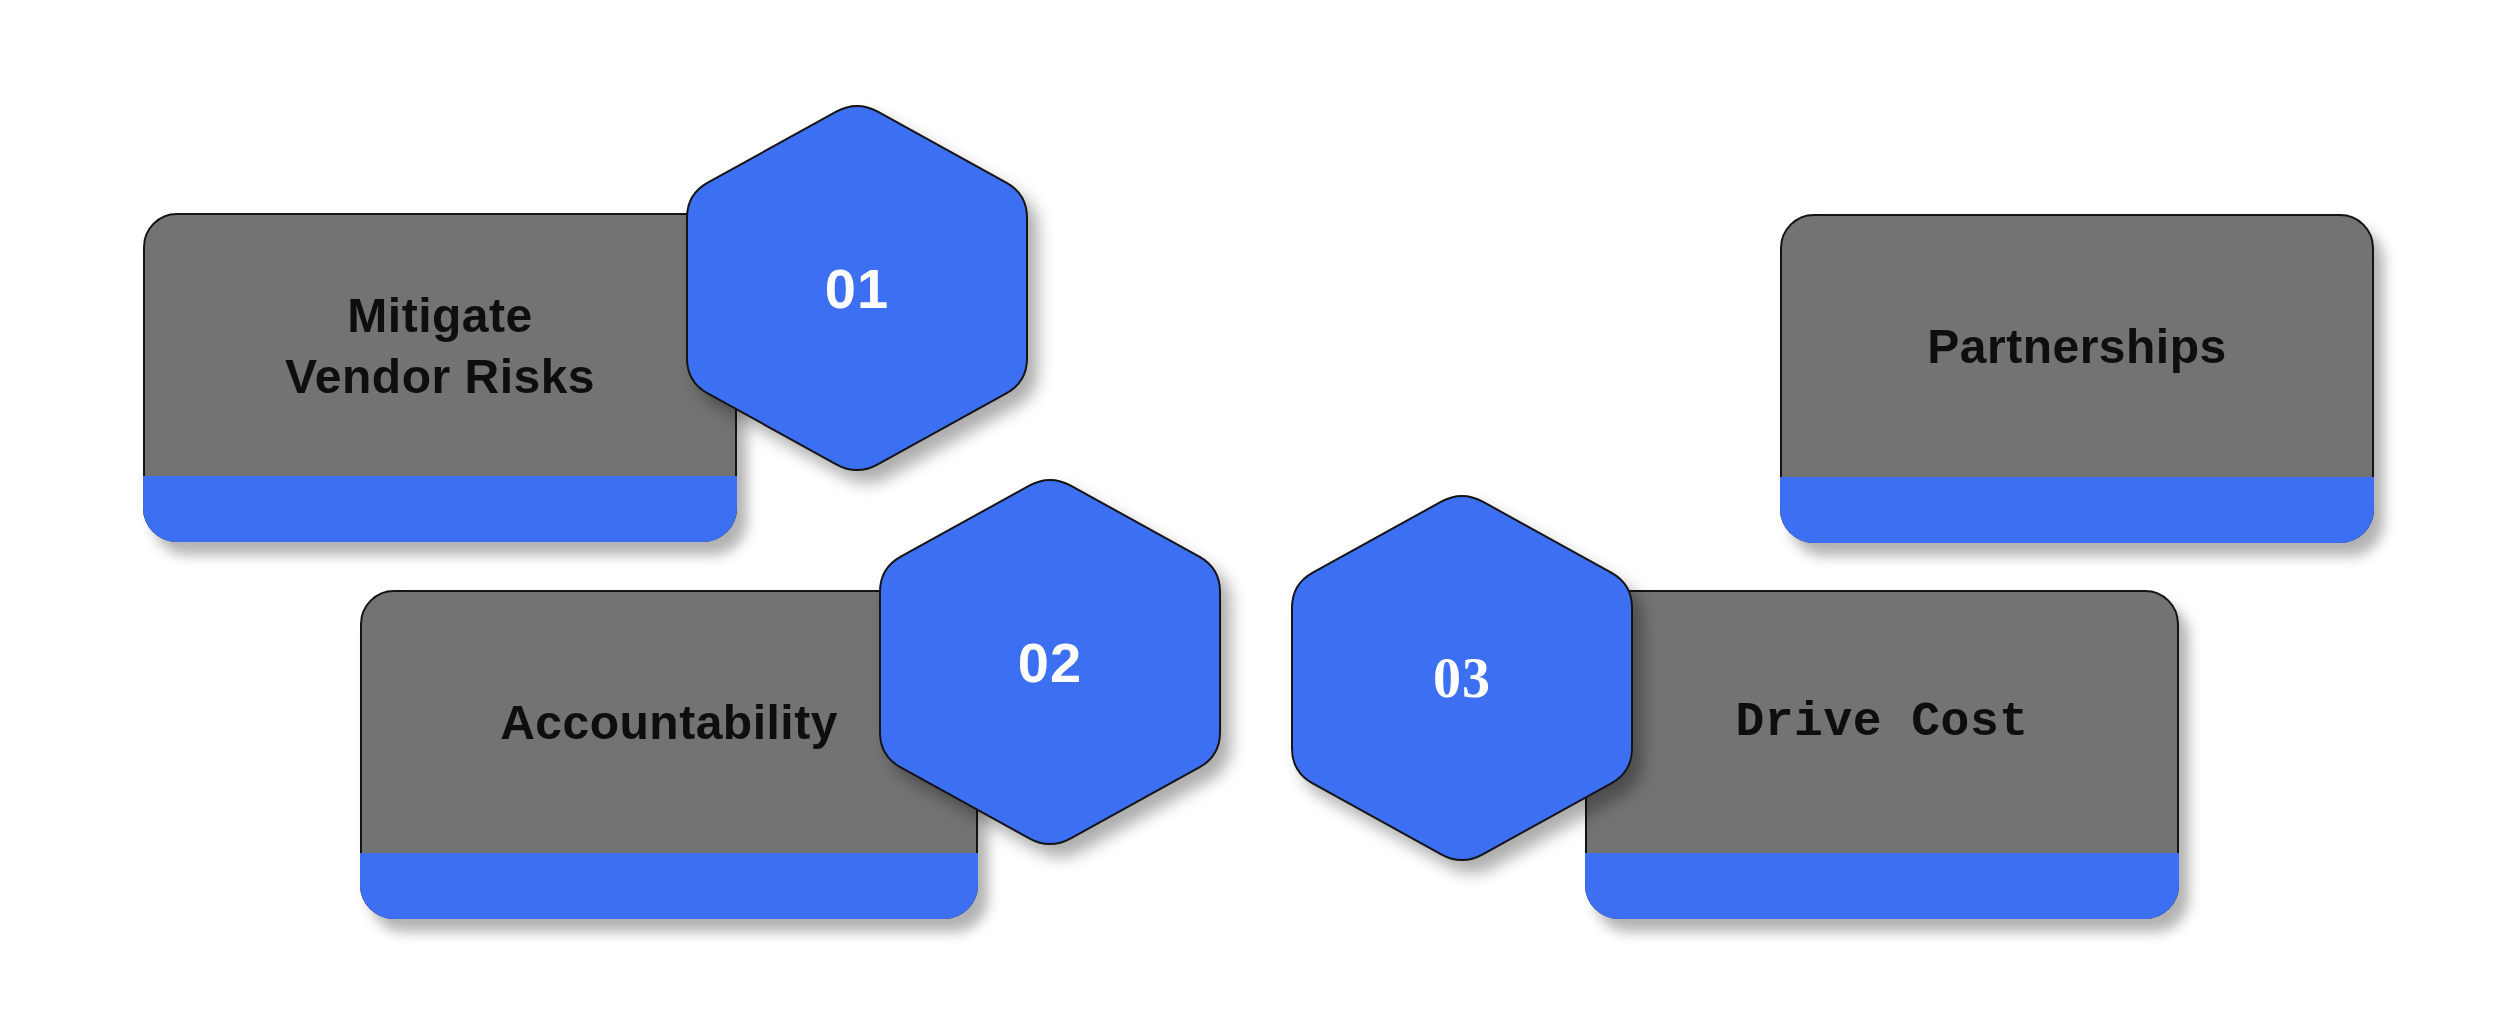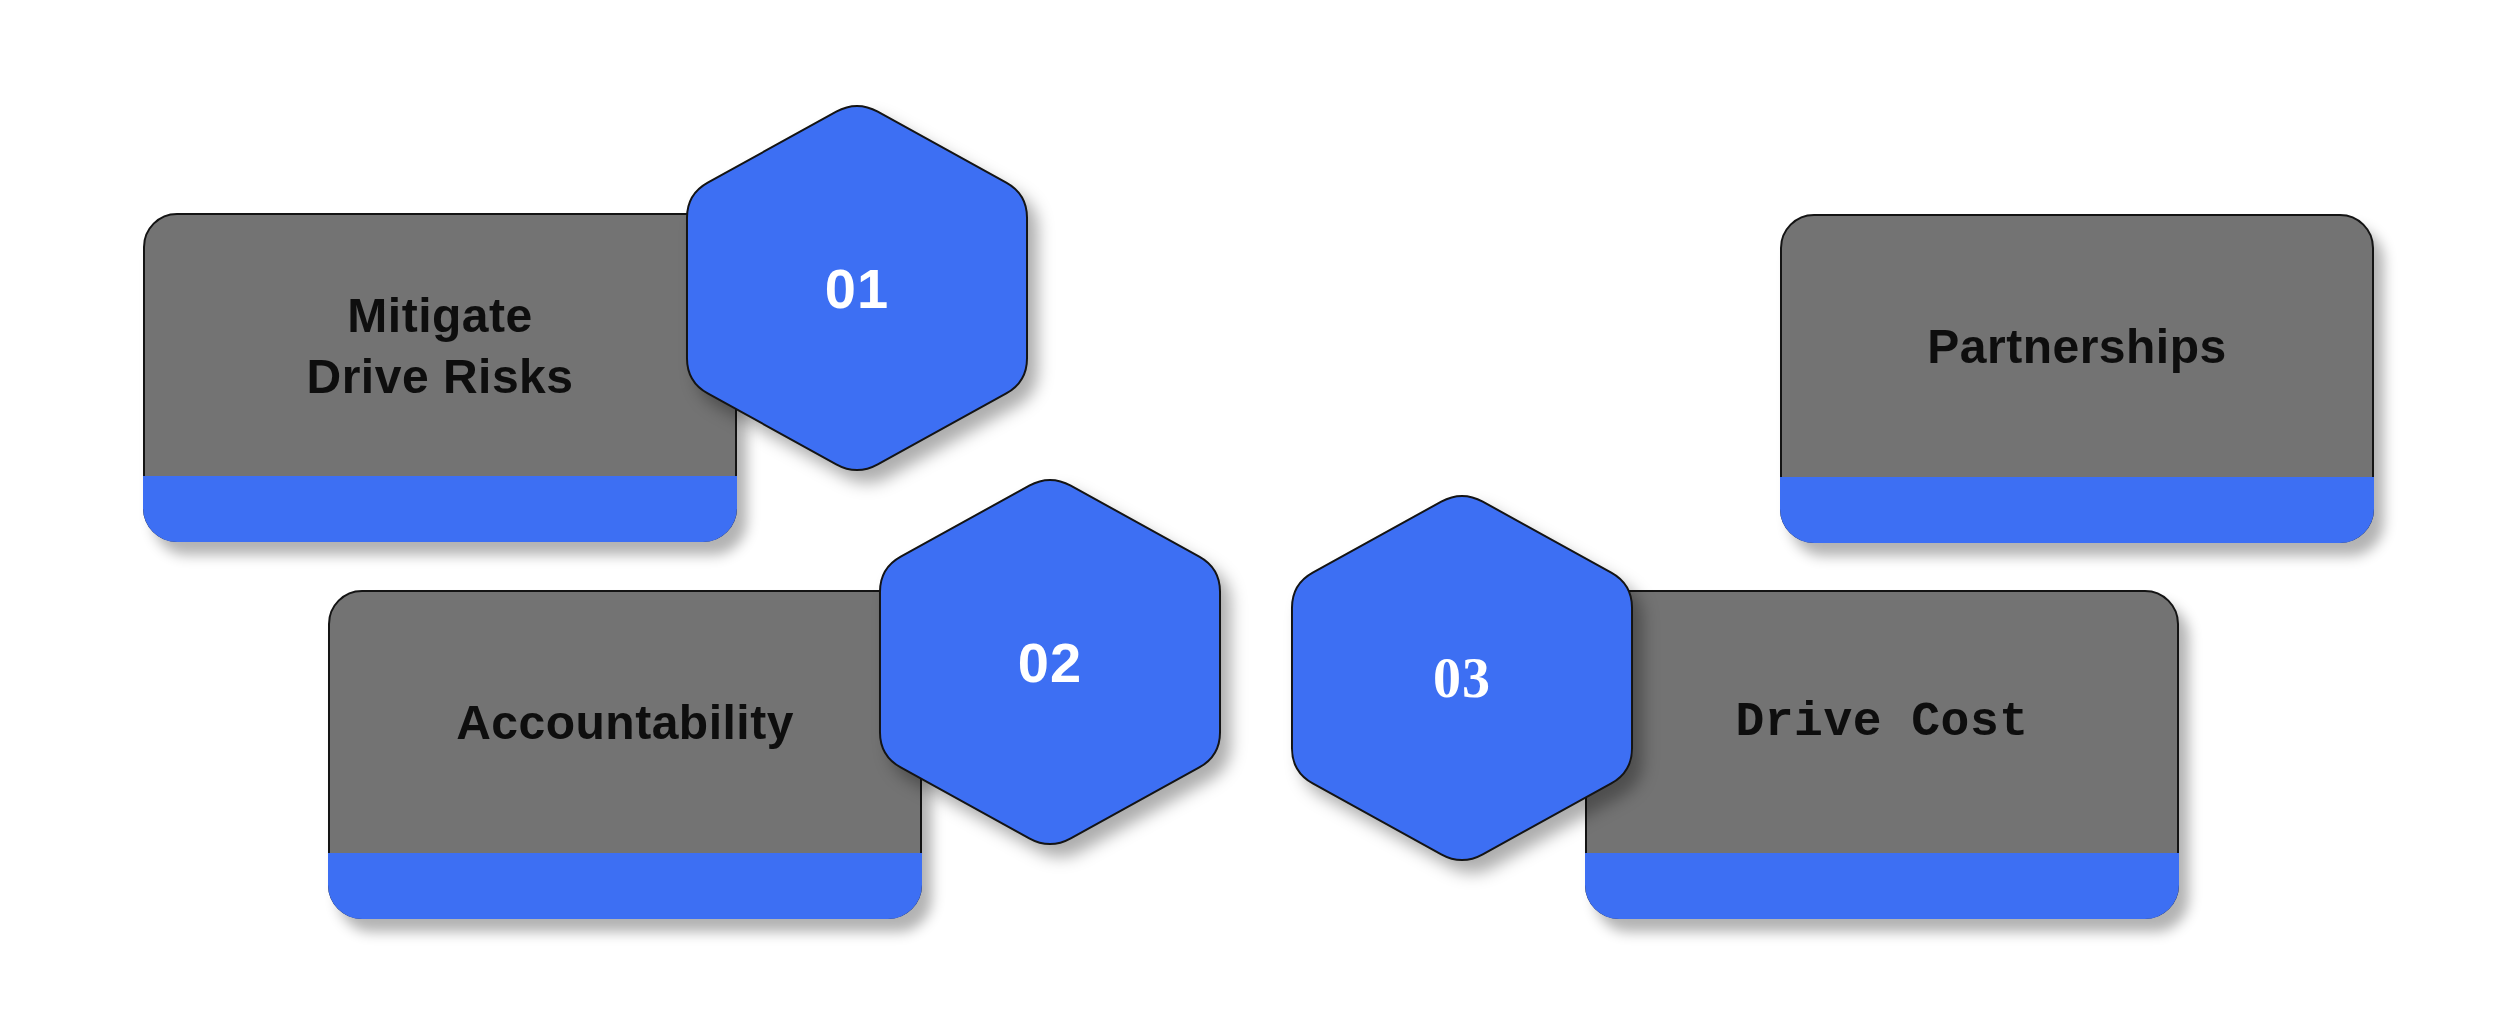--- a/index.html
+++ b/index.html
@@ -96,26 +96,26 @@
   <defs>
     <path id="hexShape" class="hex-fill" d="M 151 11.6 Q 172 0 193 11.6 L 323 83.4 Q 344 95 344 119 L 344 261 Q 344 285 323 296.6 L 193 368.4 Q 172 380 151 368.4 L 21 296.6 Q 0 285 0 261 L 0 119 Q 0 95 21 83.4 Z"></path>
   </defs>
 </svg>
 
 <div class="canvas">
 
   <div class="card" style="left:143px; top:213px;">
     <div class="card-label">
       <span>Mitigate</span>
-      <span>Drive Risks</span>
+      <span>Vendor Risks</span>
     </div>
     <div class="card-bar"></div>
   </div>
 
-  <div class="card" style="left:328px; top:590px;">
+  <div class="card" style="left:360px; top:590px;padding-left:24px;">
     <div class="card-label">
       <span>Accountability</span>
     </div>
     <div class="card-bar"></div>
   </div>
 
   <div class="card" style="left:1585px; top:590px;font-family:Liberation Mono, monospace;">
     <div class="card-label">
       <span>Drive Cost</span>
     </div>

